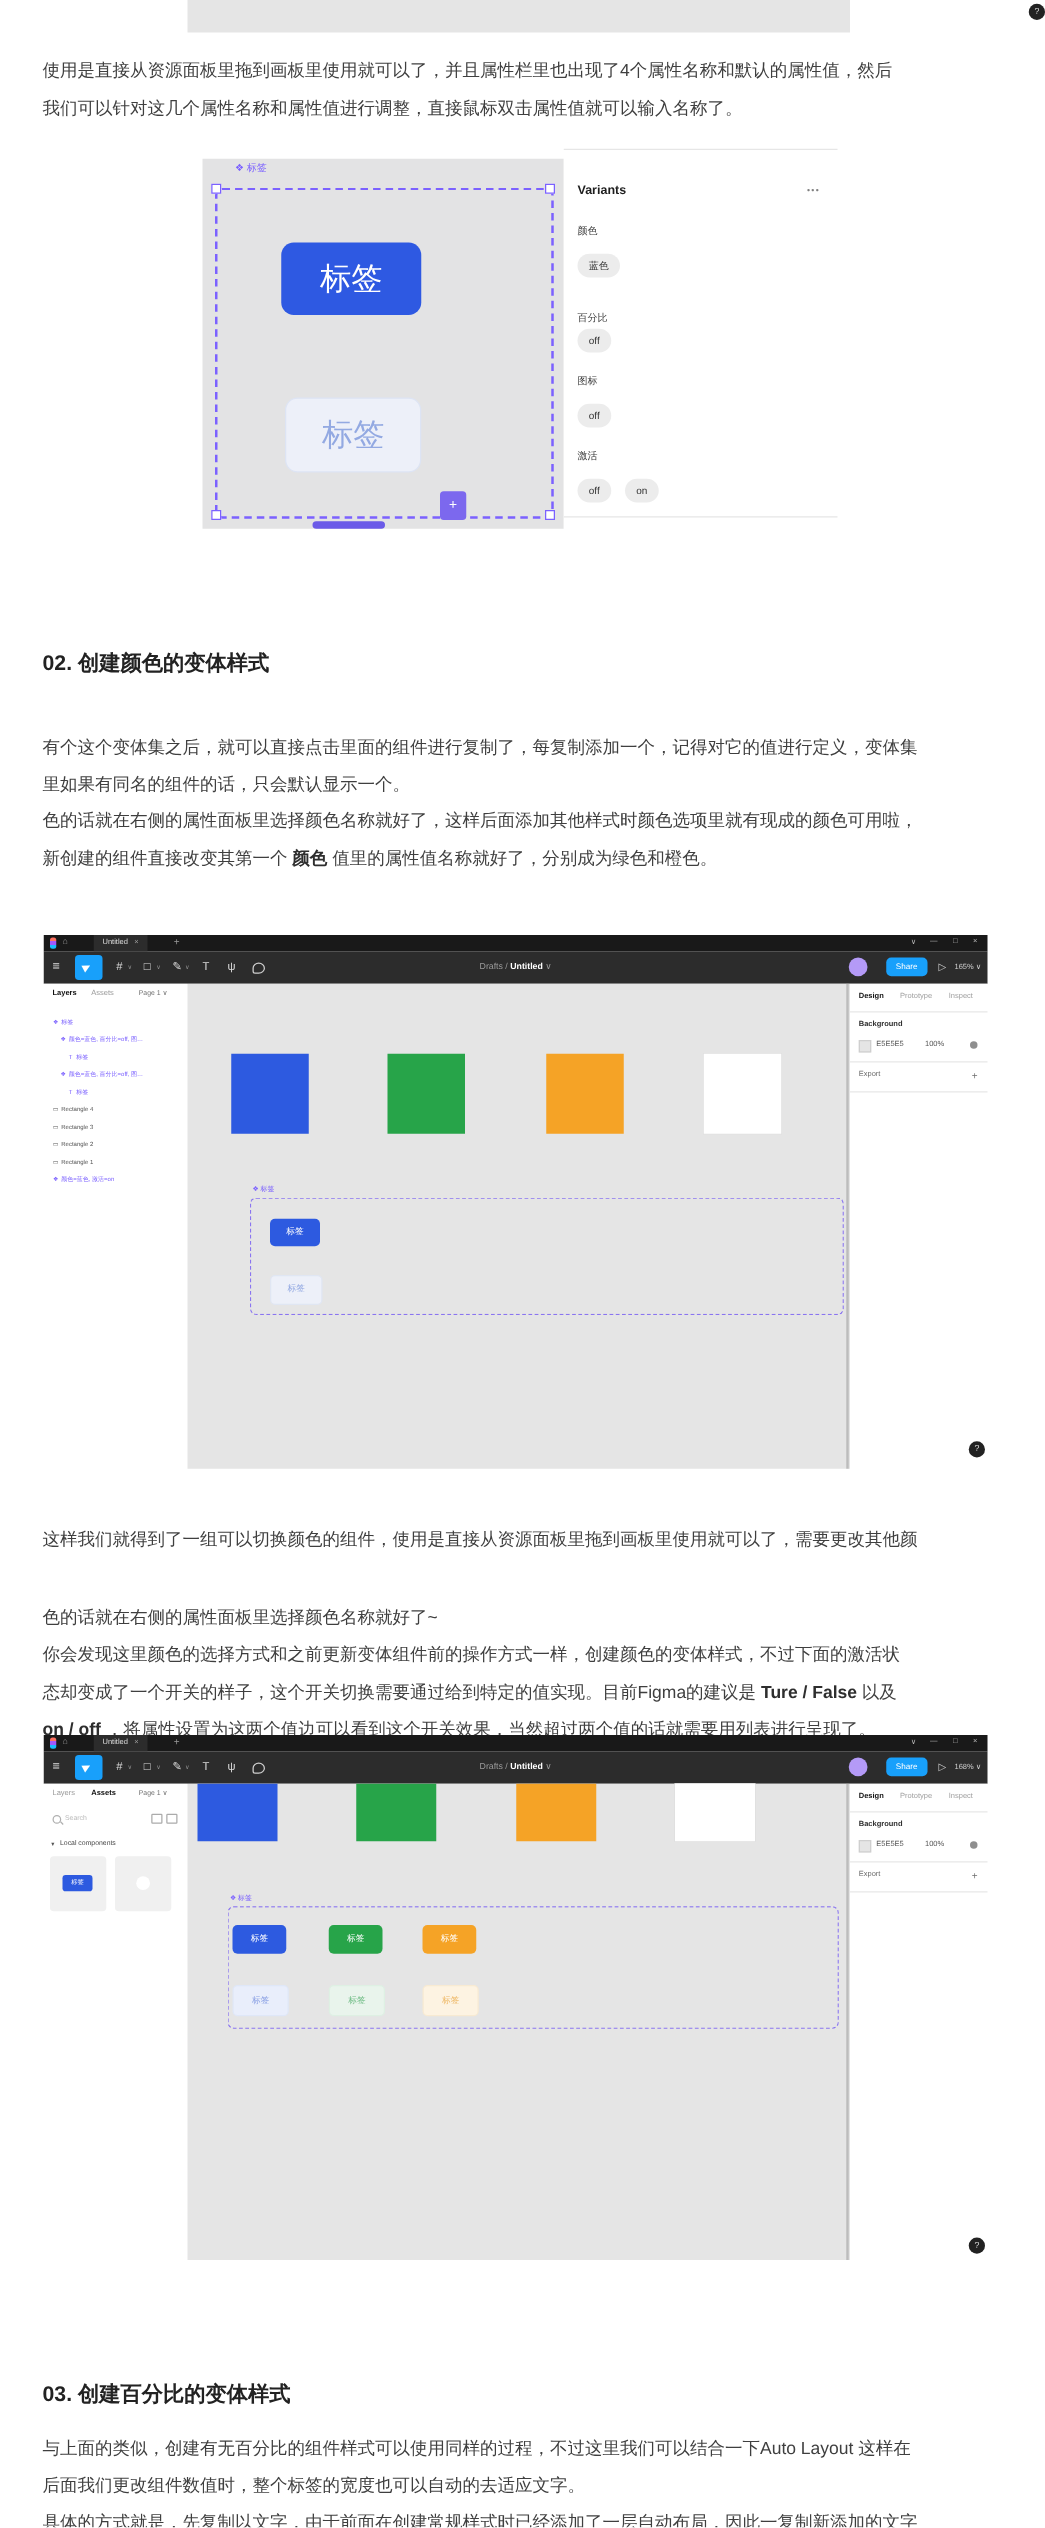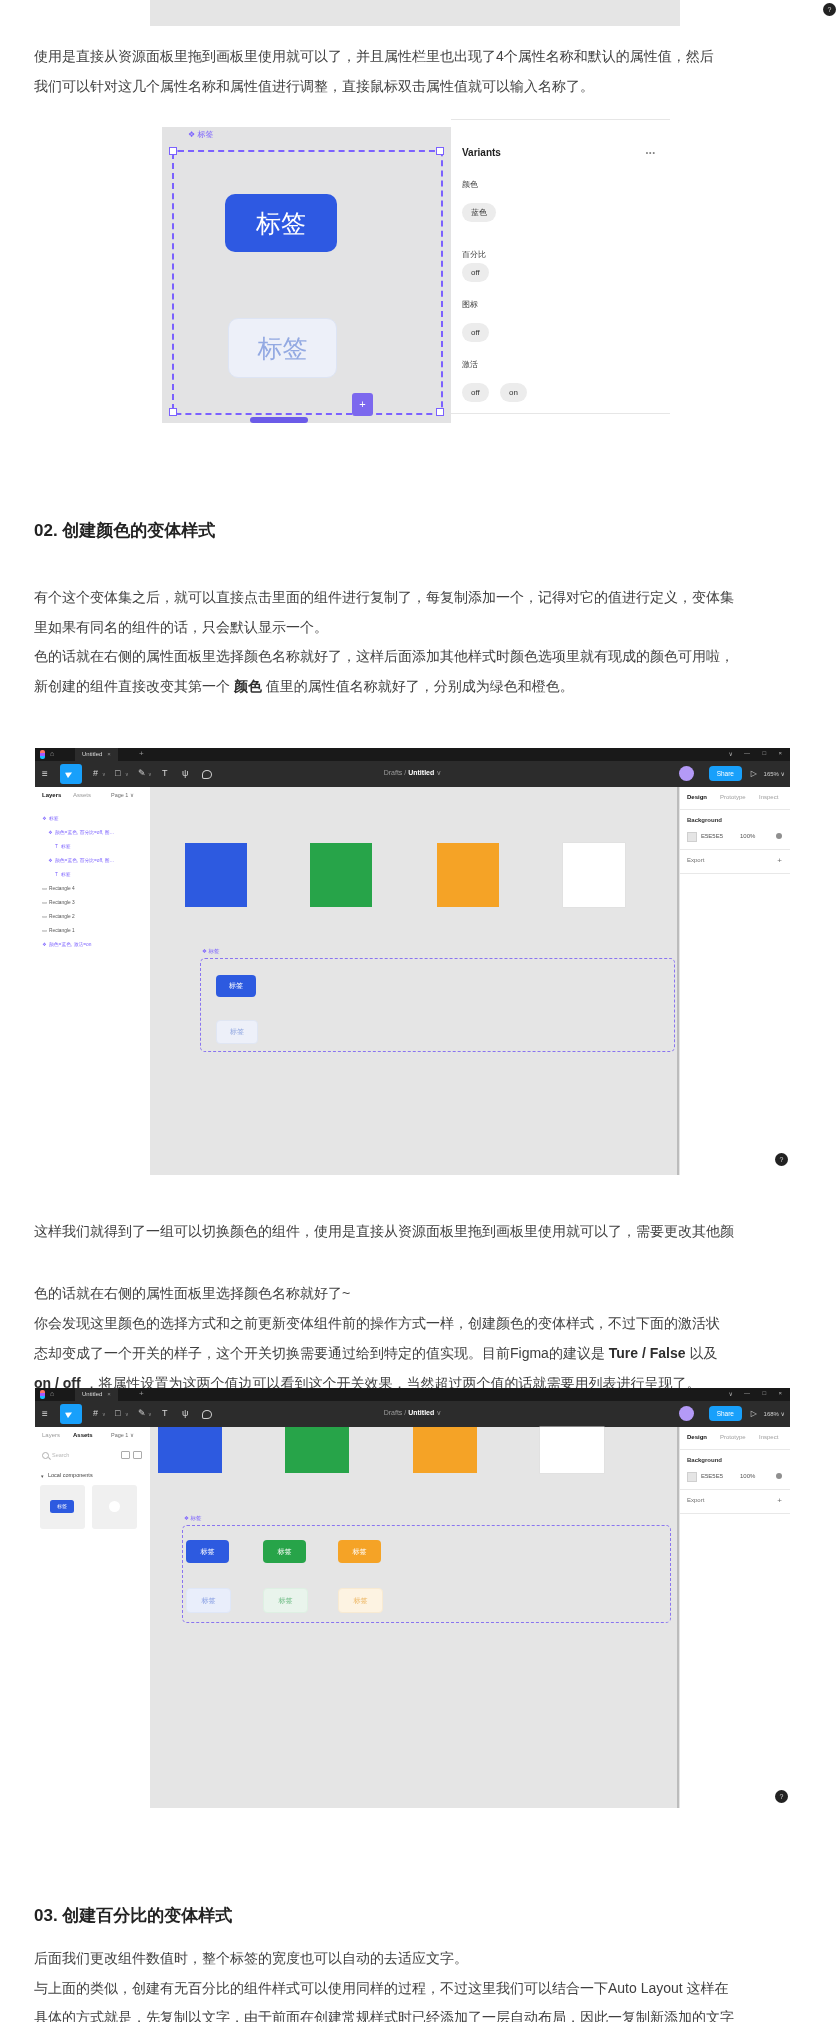--- a/index.html
+++ b/index.html
@@ -298,18 +298,18 @@
         <span class="pn-txt" style="right:8px;top:69px;color:#6e6e6e;font-size:8px;">+</span>
         <div class="pn-div" style="top:86px;"></div>
       </div>
     </div>
     <div class="help" style="left:740px;top:402px;">?</div>
   </div>
 
   <div class="h2" style="top:1881px;margin-top:23px;">03. 创建百分比的变体样式</div>
 
   <div class="para" style="top:1944px;">
+    <div class="ln">与上面的类似，创建有无百分比的组件样式可以使用同样的过程，不过这里我们可以结合一下Auto Layout 这样在</div>
     <div class="ln">后面我们更改组件数值时，整个标签的宽度也可以自动的去适应文字。</div>
-    <div class="ln">与上面的类似，创建有无百分比的组件样式可以使用同样的过程，不过这里我们可以结合一下Auto Layout 这样在</div>
     <div class="ln">具体的方式就是，先复制以文字，由于前面在创建常规样式时已经添加了一层自动布局，因此一复制新添加的文字</div>
   </div>
 
 </div>
 
 </body></html>

